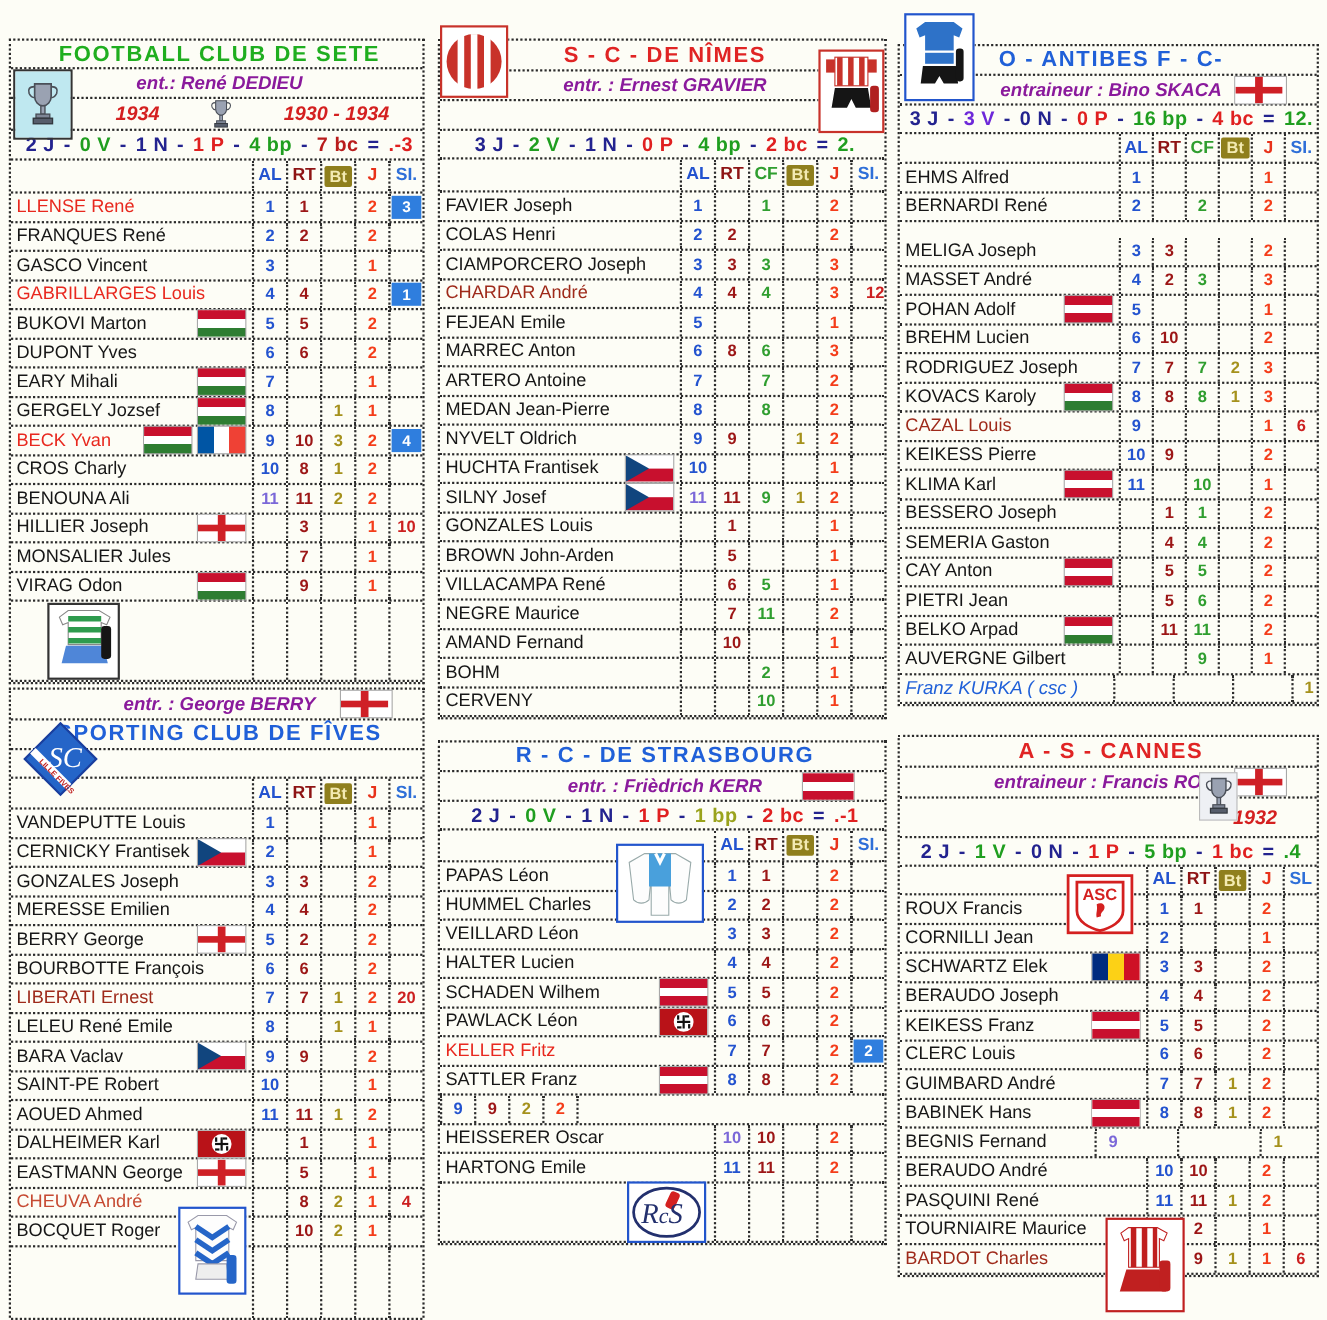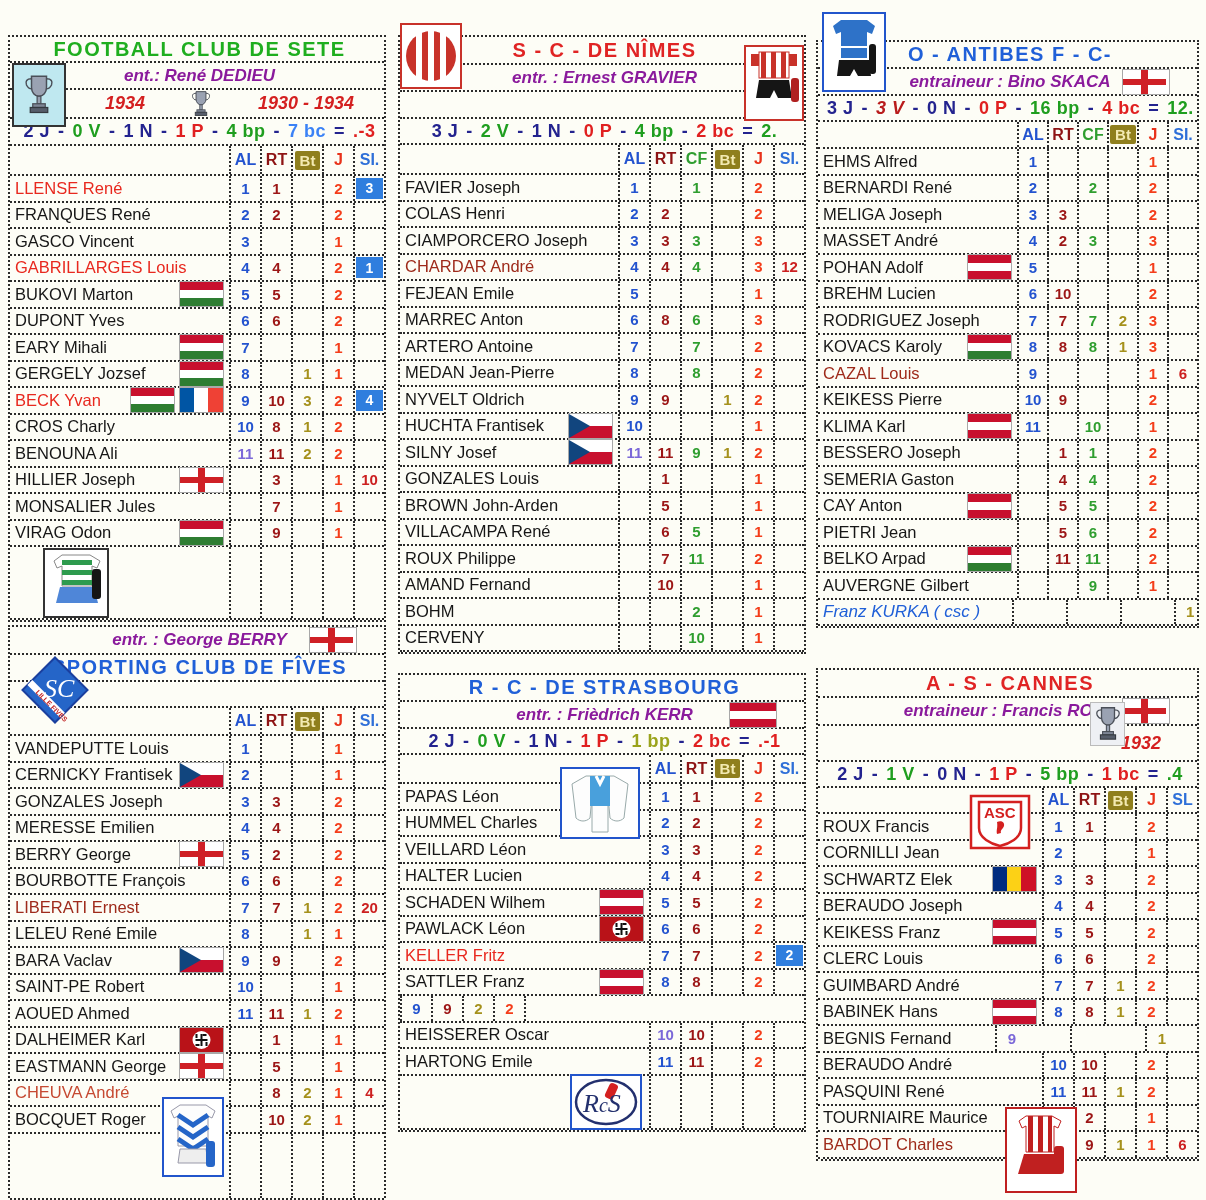--- a/index.html
+++ b/index.html
@@ -60,21 +60,21 @@
           <span class="statseg" style="color: rgb(35, 35, 143);">2 J</span>
           <span class="statseg" style="color: rgb(35, 35, 143);">-</span>
           <span class="statseg" style="color: rgb(31, 158, 31);">0 V</span>
           <span class="statseg" style="color: rgb(35, 35, 143);">-</span>
           <span class="statseg" style="color: rgb(35, 35, 143);">1 N</span>
           <span class="statseg" style="color: rgb(35, 35, 143);">-</span>
           <span class="statseg" style="color: rgb(224, 32, 32);">1 P</span>
           <span class="statseg" style="color: rgb(35, 35, 143);">-</span>
           <span class="statseg" style="color: rgb(31, 158, 31);">4 bp</span>
           <span class="statseg" style="color: rgb(35, 35, 143);">-</span>
-          <span class="statseg" style="color: #3b82f6;">7 bc</span>
+          <span class="statseg" style="color: #b91c1c;">7 bc</span>
           <span class="statseg" style="color: rgb(35, 35, 143);">=</span>
           <span class="statseg" style="color: rgb(224, 32, 32);">.-3</span>
         </div>
       </div>
       <div class="prow" style="height: 30px;">
         <div class="namec"></div>
         <div class="nc hdr" style="width: 31px;">
           <span style="color: rgb(35, 83, 207);">AL</span>
         </div>
         <div class="nc hdr" style="width: 31px;">
@@ -486,21 +486,21 @@
         <div class="nc" style="width: 31px;">
           <span style="color: rgb(156, 22, 22);">4</span>
         </div>
         <div class="nc" style="width: 31px;">
           <span style="color: rgb(47, 158, 47);">4</span>
         </div>
         <div class="nc" style="width: 31px;"></div>
         <div class="nc" style="width: 31px;">
           <span style="color: rgb(244, 61, 26);">3</span>
         </div>
-        <div class="nc" style="width: 31px;">
+        <div class="nc" style="width: 31px; justify-content: flex-end;">
           <span style="color: rgb(204, 32, 32);">12</span>
         </div>
       </div>
       <div class="prow" style="height: 26.5px;">
         <div class="namec">
           <span>FEJEAN Emile</span>
         </div>
         <div class="nc" style="width: 31px;">
           <span style="color: rgb(35, 83, 207);">5</span>
         </div>
@@ -680,21 +680,21 @@
           <span style="color: rgb(47, 158, 47);">5</span>
         </div>
         <div class="nc" style="width: 31px;"></div>
         <div class="nc" style="width: 31px;">
           <span style="color: rgb(244, 61, 26);">1</span>
         </div>
         <div class="nc" style="width: 31px;"></div>
       </div>
       <div class="prow" style="height: 26.5px;">
         <div class="namec">
-          <span>ROUX Philippe</span>
+          <span>NEGRE Maurice</span>
         </div>
         <div class="nc" style="width: 31px;"></div>
         <div class="nc" style="width: 31px;">
           <span style="color: rgb(156, 22, 22);">7</span>
         </div>
         <div class="nc" style="width: 31px;">
           <span style="color: rgb(47, 158, 47);">11</span>
         </div>
         <div class="nc" style="width: 31px;"></div>
         <div class="nc" style="width: 31px;">
@@ -783,21 +783,21 @@
               <rect x="18" width="7" height="24" fill="#cf2027"></rect>
               <rect y="9" width="43" height="6" fill="#cf2027"></rect>
             </svg>
           </span>
         </span>
       </div>
       <div class="prow" style="height: 26px;">
         <div class="namec statsc" style="justify-content: center;">
           <span class="statseg" style="color: rgb(35, 35, 143);">3 J</span>
           <span class="statseg" style="color: rgb(35, 35, 143);">-</span>
-          <span class="statseg" style="color: #b91c1c; font-style: italic;">3 V</span>
+          <span class="statseg" style="color: #6d28d9;">3 V</span>
           <span class="statseg" style="color: rgb(35, 35, 143);">-</span>
           <span class="statseg" style="color: rgb(35, 35, 143);">0 N</span>
           <span class="statseg" style="color: rgb(35, 35, 143);">-</span>
           <span class="statseg" style="color: rgb(224, 32, 32);">0 P</span>
           <span class="statseg" style="color: rgb(35, 35, 143);">-</span>
           <span class="statseg" style="color: rgb(31, 158, 31);">16 bp</span>
           <span class="statseg" style="color: rgb(35, 35, 143);">-</span>
           <span class="statseg" style="color: rgb(224, 32, 32);">4 bc</span>
           <span class="statseg" style="color: rgb(35, 35, 143);">=</span>
           <span class="statseg" style="color: rgb(31, 158, 31);">12.</span>
@@ -849,21 +849,21 @@
         <div class="nc" style="width: 30px;"></div>
         <div class="nc" style="width: 30px;">
           <span style="color: rgb(47, 158, 47);">2</span>
         </div>
         <div class="nc" style="width: 30px;"></div>
         <div class="nc" style="width: 30px;">
           <span style="color: rgb(244, 61, 26);">2</span>
         </div>
         <div class="nc" style="width: 30px;"></div>
       </div>
-      <div class="prow" style="height: 26.5px;">
+      <div class="prow" style="height: 26.5px; margin-top: 14px;">
         <div class="namec">
           <span>MELIGA Joseph</span>
         </div>
         <div class="nc" style="width: 30px;">
           <span style="color: rgb(35, 83, 207);">3</span>
         </div>
         <div class="nc" style="width: 30px;">
           <span style="color: rgb(156, 22, 22);">3</span>
         </div>
         <div class="nc" style="width: 30px;"></div>

